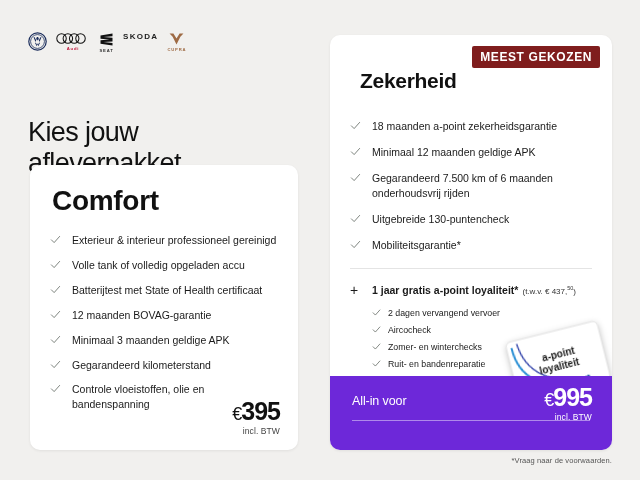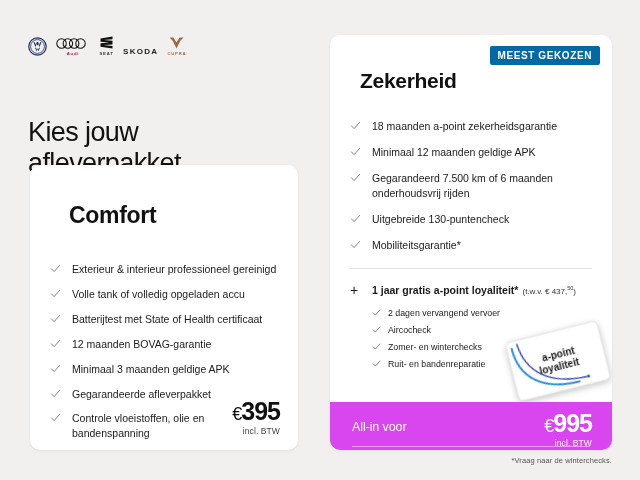--- a/index.html
+++ b/index.html
@@ -6,40 +6,40 @@
   body{
     width:640px;height:480px;overflow:hidden;
     background:#f1f0ee;
     font-family:"Liberation Sans","DejaVu Sans",sans-serif;
     color:#1a1a1a;
     -webkit-font-smoothing:antialiased;
   }
   .page{position:relative;width:640px;height:480px;}
 
   
-  .logos{position:absolute;left:28px;top:32px;display:flex;align-items:flex-end;gap:9px;height:24px;}
+  .logos{position:absolute;left:28px;top:32px;display:flex;align-items:flex-start;gap:9px;height:24px;}
   .logo{display:flex;flex-direction:column;align-items:center;justify-content:center;}
   .logo svg{display:block;}
   .logo-cap{font-size:4.2px;letter-spacing:.8px;font-weight:700;color:#333;margin-top:1px;}
   .logo-cap.audi{color:#bb0a30;}
 
   
   .headline{
     position:absolute;left:28px;top:82px;width:280px;
     font-size:27px;line-height:1.16;font-weight:400;letter-spacing:-0.6px;color:#111;margin-top:35px;
   }
   .headline .l2{display:block;}
 
   .card-left{
     position:absolute;left:30px;top:165px;width:268px;height:285px;
     background:#fff;border-radius:10px;
     box-shadow:0 1px 3px rgba(0,0,0,.07);
   }
   .card-left h2{
-    margin:17px;padding:20px 0 0 22px;font-size:23px;font-weight:700;letter-spacing:-0.3px;color:#111;
+    margin:0;padding:20px 0 0 22px;font-size:28px;font-weight:700;letter-spacing:-0.3px;color:#111;
   }
   .feat-list{list-style:none;margin:0;padding:16px 20px 0 20px;}
   .feat-list li{
     position:relative;padding:0 0 10px 22px;
     font-size:10.5px;line-height:1.42;color:#1a1a1a;
   }
   .feat-list li .tick{
     position:absolute;left:0;top:1px;width:11px;height:11px;
   }
   .tick svg{display:block;}
@@ -52,22 +52,22 @@
   .price-sub{font-size:8.5px;color:#444;margin-top:2px;letter-spacing:.1px;}
 
   
   .card-right{
     position:absolute;left:330px;top:35px;width:282px;height:415px;
     background:#fff;border-radius:10px;overflow:hidden;
     box-shadow:0 1px 3px rgba(0,0,0,.07);
   }
   .badge{
     position:absolute;right:12px;top:11px;
-    background:#0369a1;color:#fff;
-    font-size:10px;font-weight:700;letter-spacing:.6px;
+    background:#7f1d1d;color:#fff;
+    font-size:12px;font-weight:700;letter-spacing:.6px;
     padding:4px 8px 4px 8px;border-radius:2px;
   }
   .card-right h2{
     margin:8px;padding:26px 0 0 22px;font-size:21px;font-weight:700;letter-spacing:-0.3px;color:#111;
   }
   .feat-list.right{padding:18px 18px 0 20px;}
   .feat-list.right li{font-size:10.5px;padding-bottom:11px;}
   .feat-list.right li.bold{font-weight:700;}
 
   .divider{height:1px;background:#e4e4e4;margin:5px 20px 0 20px;}
@@ -93,22 +93,22 @@
 
   
   .loyalty-card{
     position:absolute;right:6px;bottom:58px;width:96px;height:62px;
     transform:rotate(-14deg);
   }
   .loyalty-card svg{display:block;filter:drop-shadow(0 2px 3px rgba(0,0,0,.22));}
 
   
   .allin{
-    position:absolute;left:0;bottom:0;width:282px;height:48px;
-    background:#d946ef;color:#fff;
+    position:absolute;left:0;bottom:0;width:282px;height:74px;
+    background:#6d28d9;color:#fff;
   }
   .allin-label{position:absolute;left:22px;top:18px;font-size:12.5px;letter-spacing:-0.1px;}
   .allin-rule{position:absolute;left:22px;right:22px;top:44px;height:1px;background:rgba(255,255,255,.45);}
   .allin-price{position:absolute;right:20px;top:9px;text-align:right;}
   .allin-price .pm{font-size:25px;font-weight:700;letter-spacing:-1px;line-height:1;}
   .allin-price .pm .eu{font-size:18px;font-weight:400;}
   .allin-price .ps{font-size:8.5px;margin-top:2px;letter-spacing:.1px;}
 
   .footnote{
     position:absolute;right:28px;top:456px;font-size:7.5px;color:#555;letter-spacing:.1px;
@@ -206,21 +206,21 @@
             </svg>
           </span>
         <span>Minimaal 3 maanden geldige APK</span>
       </li>
       <li>
         <span class="tick">
             <svg width="11" height="11" viewBox="0 0 16 16">
               <path d="M2 8.5 L6 12.5 L14 3.5" fill="none" stroke="#6f7670" stroke-width="1.3" stroke-linecap="round" stroke-linejoin="round"></path>
             </svg>
           </span>
-        <span>Gegarandeerde afleverpakket</span>
+        <span>Gegarandeerd kilometerstand</span>
       </li>
       <li>
         <span class="tick">
             <svg width="11" height="11" viewBox="0 0 16 16">
               <path d="M2 8.5 L6 12.5 L14 3.5" fill="none" stroke="#6f7670" stroke-width="1.3" stroke-linecap="round" stroke-linejoin="round"></path>
             </svg>
           </span>
         <span>Controle vloeistoffen, olie en bandenspanning</span>
       </li>
     </ul>
@@ -341,15 +341,15 @@
       <div class="allin-rule"></div>
       <div class="allin-price">
         <div class="pm">
           <span class="eu">€</span><span>995</span>
         </div>
         <div class="ps">incl. BTW</div>
       </div>
     </div>
   </div>
 
-  <div class="footnote">*Vraag naar de winterchecks.</div>
+  <div class="footnote">*Vraag naar de voorwaarden.</div>
 
 </div>
 
 </body></html>

